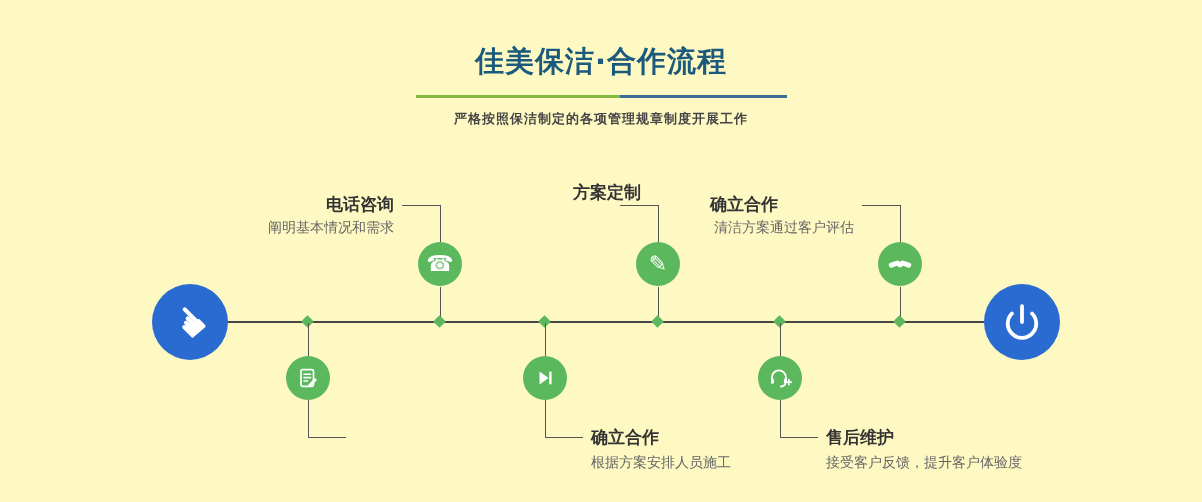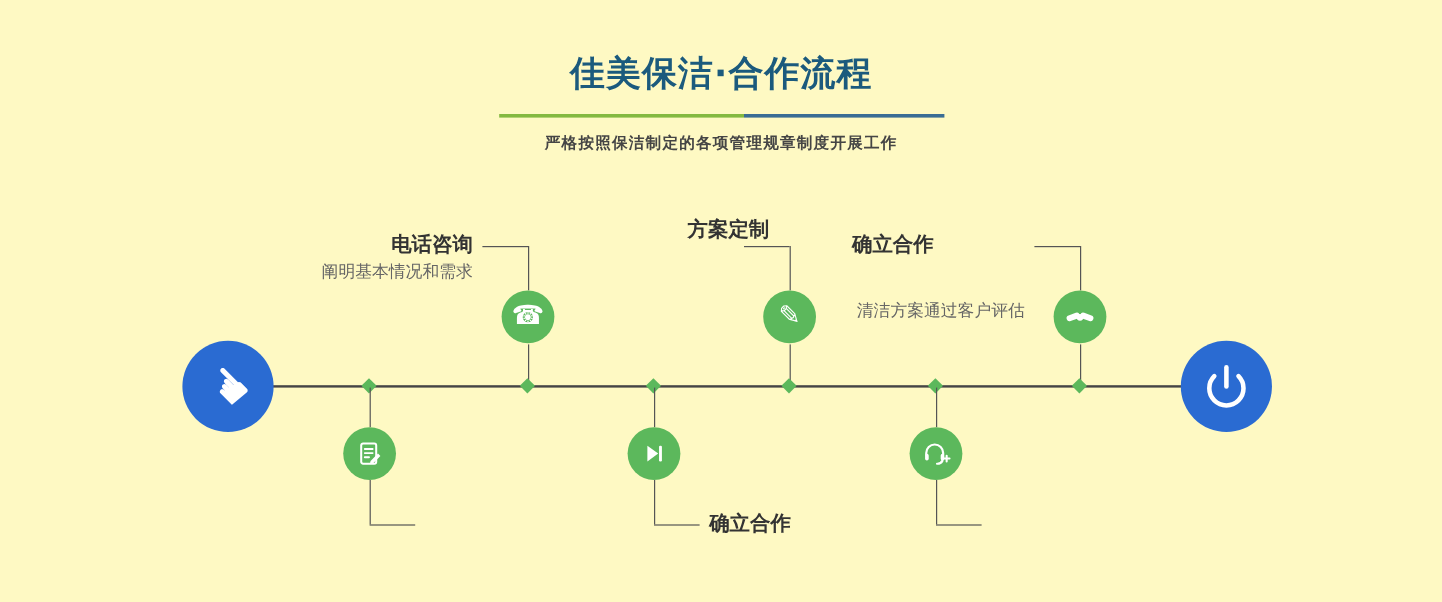--- a/index.html
+++ b/index.html
@@ -70,21 +70,21 @@
   <div class="abs step-label ta-r" style="left:392px;top:180px;width:220px;margin-left:29px;">方案定制</div>
   <div class="abs hline" style="left:620px;top:205px;width:38px;"></div>
   <div class="abs vline" style="left:658px;top:205px;height:37px;"></div>
   <div class="abs circle-sm" style="left:636px;top:242px;">
     <span class="glyph">✎</span>
   </div>
   <div class="abs vline" style="left:658px;top:287px;height:34px;"></div>
   <div class="abs diamond" style="left:653px;top:317px;"></div>
 
   <div class="abs step-label ta-r" style="left:634px;top:192px;width:220px;text-align:center;">确立合作</div>
-  <div class="abs step-desc ta-r" style="left:614px;top:217px;width:240px;margin-top:32px;">清洁方案通过客户评估</div>
+  <div class="abs step-desc ta-r" style="left:614px;top:217px;width:240px;">清洁方案通过客户评估</div>
   <div class="abs hline" style="left:862px;top:205px;width:38px;"></div>
   <div class="abs vline" style="left:900px;top:205px;height:37px;"></div>
   <div class="abs circle-sm" style="left:878px;top:242px;">
     <svg width="26" height="26" viewBox="0 0 24 24">
       <g fill="#ffffff">
         <rect x="1.5" y="9.8" width="10.5" height="4.6" rx="2.3" transform="rotate(-20 6.75 12.1)"></rect>
         <rect x="12" y="9.8" width="10.5" height="4.6" rx="2.3" transform="rotate(20 17.25 12.1)"></rect>
         <circle cx="12" cy="12.4" r="2.6"></circle>
       </g>
     </svg>
@@ -108,28 +108,31 @@
   <div class="abs vline" style="left:545px;top:323px;height:33px;"></div>
   <div class="abs circle-sm" style="left:523px;top:356px;">
     <svg width="24" height="24" viewBox="0 0 24 24" fill="#ffffff">
       <path d="M6.5 5.5l9 6.5-9 6.5z"></path>
       <rect x="16.2" y="5.5" width="2.4" height="13" rx="1"></rect>
     </svg>
   </div>
   <div class="abs vline" style="left:545px;top:400px;height:37px;"></div>
   <div class="abs hline" style="left:545px;top:437px;width:38px;"></div>
   <div class="abs step-label ta-l" style="left:591px;top:425px;width:240px;">确立合作</div>
+  <div class="abs step-desc ta-l" style="left:591px;top:452px;width:280px;">根据方案安排人员施工</div>
 
   <div class="abs diamond" style="left:775px;top:317px;"></div>
   <div class="abs vline" style="left:780px;top:323px;height:33px;"></div>
   <div class="abs circle-sm" style="left:758px;top:356px;">
     <svg width="26" height="26" viewBox="0 0 24 24" fill="none" stroke="#ffffff" stroke-width="1.7" stroke-linecap="round">
       <path d="M4.5 13v-1.5a6.5 6.5 0 0 1 13 0V13"></path>
       <rect x="3.6" y="12.2" width="2.8" height="5.2" rx="1.4" fill="#ffffff" stroke="none"></rect>
       <rect x="15.6" y="12.2" width="2.8" height="5.2" rx="1.4" fill="#ffffff" stroke="none"></rect>
       <path d="M17 17.4a4.5 4.5 0 0 1-4.2 2.4"></path>
       <path d="M20.2 13.6v4.4M18 15.8h4.4" stroke-width="1.6"></path>
     </svg>
   </div>
   <div class="abs vline" style="left:780px;top:400px;height:37px;"></div>
   <div class="abs hline" style="left:780px;top:437px;width:38px;"></div>
+  <div class="abs step-label ta-l" style="left:826px;top:425px;width:240px;">售后维护</div>
+  <div class="abs step-desc ta-l" style="left:826px;top:452px;width:300px;">接受客户反馈，提升客户体验度</div>
 
 </div>
 
 </body></html>

